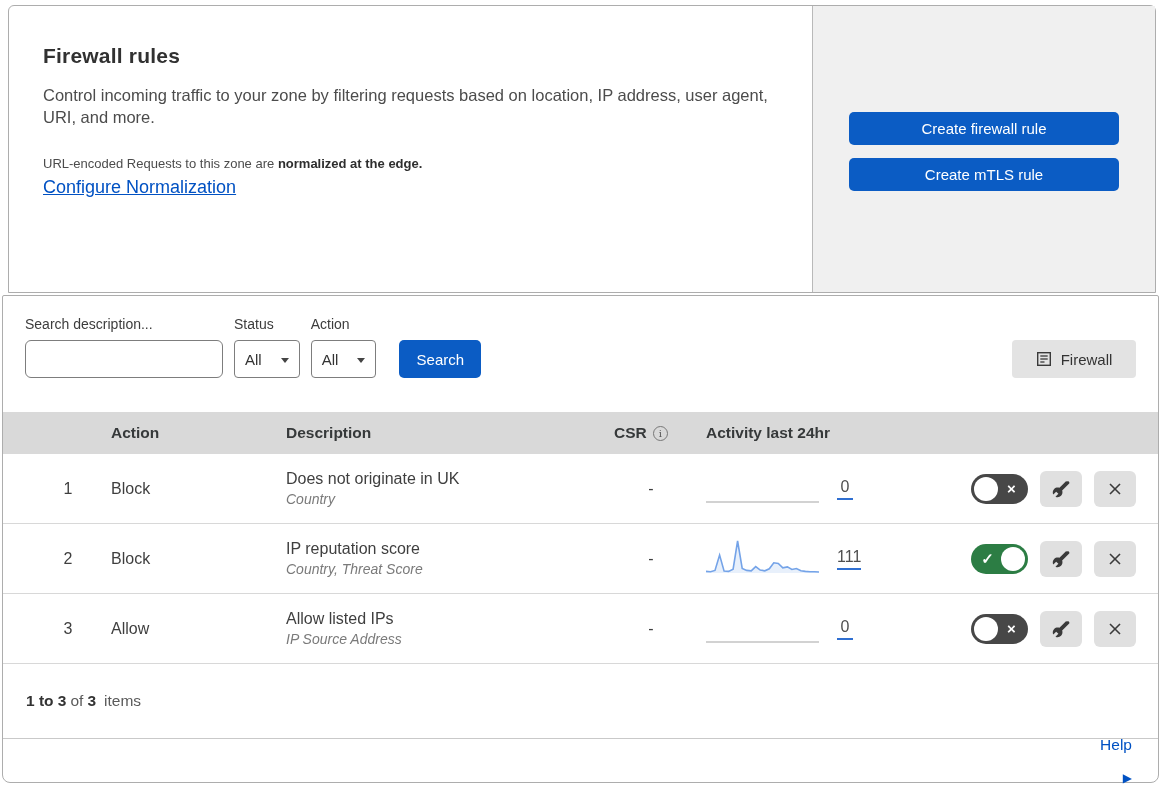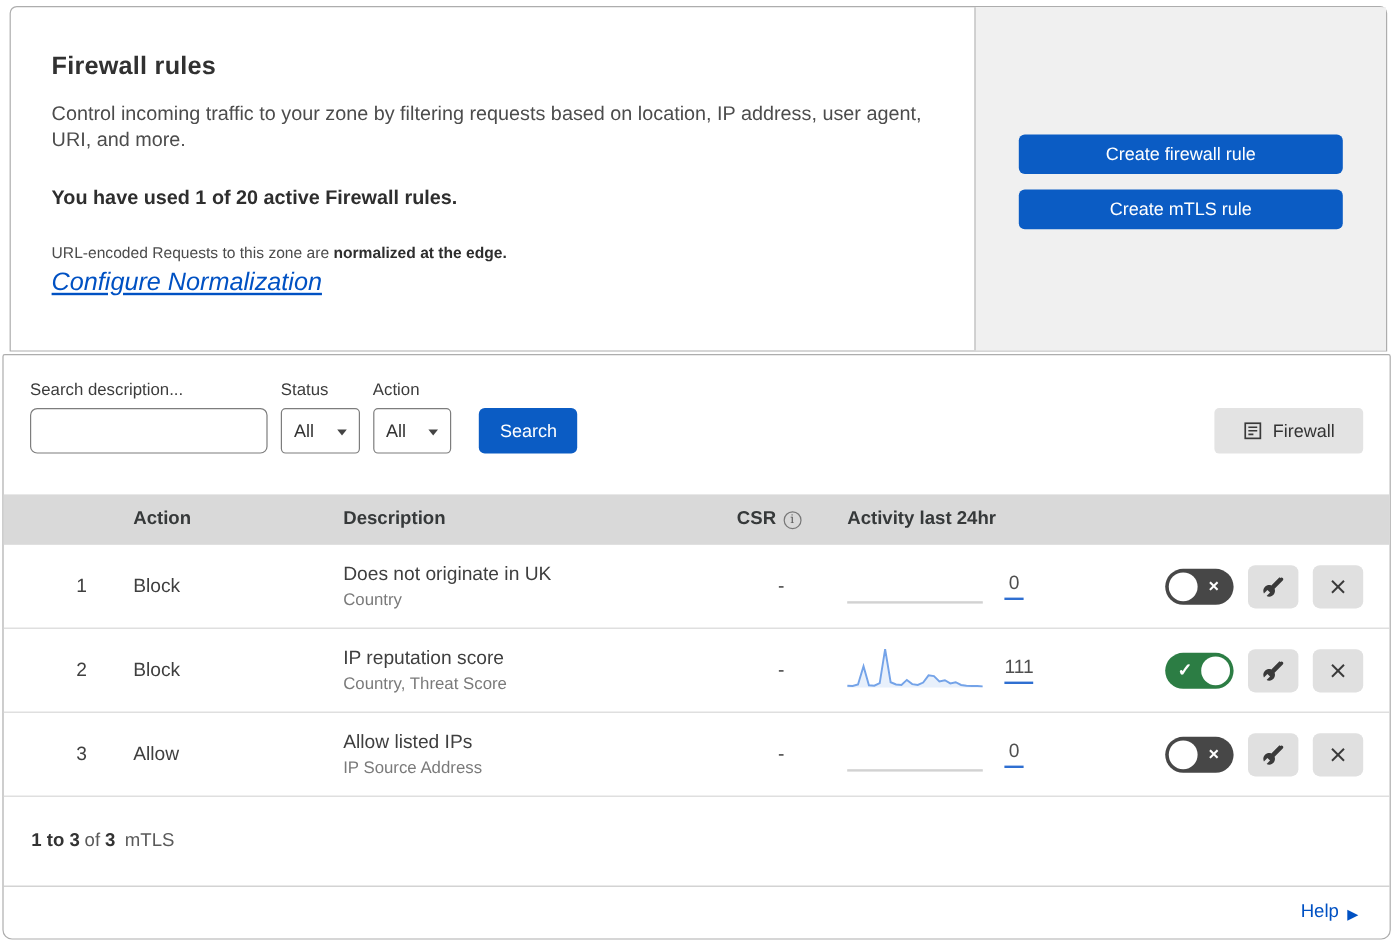--- a/index.html
+++ b/index.html
@@ -22,22 +22,22 @@
     flex:1; background:#f0f0f0; border-left:1px solid #b9b9b9;
     display:flex; flex-direction:column; align-items:center;
     padding-top:106px; gap:13px;
   }
   .page-title { font-size:21px; font-weight:700; color:#313131; letter-spacing:.2px; }
   .intro-desc { margin-top:16px; font-size:16.5px; line-height:22px; color:#4c4c4c; }
   .intro-usage { margin-top:28px; font-size:16.5px; font-weight:700; color:#2e2e2e; }
   .intro-norm { margin-top:28px; font-size:13px; color:#4c4c4c; }
   .intro-norm b { color:#2e2e2e; }
   .intro-link {
-    display:inline-block; margin-top:6px; font-size:21px;
-    color:var(--link-blue,#0051c3); text-decoration:underline; cursor:pointer;font-style:italic;
+    display:inline-block; margin-top:6px; font-size:18px;
+    color:var(--link-blue,#0051c3); text-decoration:underline; cursor:pointer;
   }
   .btn-primary {
     background:var(--accent-blue,#0b5cc4); color:#fff; border:none;
     border-radius:5px; font-size:15px; cursor:pointer;
     font-family:inherit;
   }
   .panel-btn { width:270px; height:33px; }
 
   .main-card {
     margin:2px 2px 0 2px;
@@ -84,21 +84,21 @@
     padding:0 22px;
   }
   .trow { height:70px; border-bottom:1px solid #d8d8d8; padding:0 22px; font-size:16px; color:#3f3f3f; }
   .col-idx { width:86px; text-align:center; }
   .col-action { width:175px; }
   .col-desc { width:310px; }
   .col-csr { width:110px; text-align:right; display:flex; align-items:center; justify-content:center; gap:6px; }
   .col-activity { width:230px; display:flex; align-items:center; }
   .col-controls { flex:1; display:flex; align-items:center; justify-content:flex-end; gap:12px; }
   .desc-main { font-size:16px; color:#3f3f3f; }
-  .desc-sub { font-size:14px; color:#7a7a7a; margin-top:3px; }
+  .desc-sub { font-size:14px; color:#7a7a7a; margin-top:3px;font-style:italic; }
   .info-icon {
     width:15px; height:15px; border:1px solid #777; border-radius:50%;
     font-size:10px; font-weight:400; color:#555; display:inline-flex;
     align-items:center; justify-content:center; font-family:"DejaVu Serif",serif;
   }
   .spark { width:113px; height:42px; position:relative; margin-right:18px; }
   .spark.flat::after {
     content:""; position:absolute; left:0; right:0; bottom:7px;
     border-bottom:2px solid #d2d2d2;
   }
@@ -124,32 +124,31 @@
     font-size:15.5px; color:#5a5a5a; border-bottom:1px solid #c9c9c9;
   }
   .table-footer b { color:#333; margin:0 4px; }
   .table-footer b:first-child { margin-left:1px; }
   .help-row {
     height:42px; display:flex; align-items:center; justify-content:flex-end;
     padding-right:26px;
   }
   .help-link {
     color:var(--link-blue,#0051c3); font-size:15.5px; cursor:pointer;
-    display:inline-flex; align-items:flex-end; gap:7px; text-decoration:none;
+    display:inline-flex; align-items:flex-end; gap:17px; text-decoration:none;flex-direction:column;
   }
   .help-arrow { font-size:12px; }
 </style>
 </head>
 <body style="--accent-blue: #0b5cc4; --link-blue: #0051c3; --toggle-on: #2c7d44; --toggle-off: #474747; --header-gray: #d9d9d9;">
 
 <div class="top-card">
   <div class="intro-left">
     <h1 class="page-title">Firewall rules</h1>
     <p class="intro-desc">Control incoming traffic to your zone by filtering requests based on location, IP address, user agent, URI, and more.</p>
-    <p class="intro-usage">You have used 1 of 20 active Firewall rules.</p>
     <p class="intro-norm">
       <span>URL-encoded Requests to this zone are</span>
       <b>normalized at the edge.</b>
     </p>
     <a class="intro-link">Configure Normalization</a>
   </div>
   <div class="intro-right">
     <button class="btn-primary panel-btn">Create firewall rule</button>
     <button class="btn-primary panel-btn">Create mTLS rule</button>
   </div>
@@ -300,21 +299,21 @@
             <line x1="14" y1="4" x2="4" y2="14" stroke="#3a3a3a" stroke-width="1.6"></line>
           </svg>
       </button>
     </div>
   </div>
 
   <div class="table-footer">
     <b>1 to 3</b>
     <span>of</span>
     <b>3</b>
-    <span style="margin-left:4px;">mTLS</span>
+    <span style="margin-left:4px;">items</span>
   </div>
 
   <div class="help-row">
     <a class="help-link">
       <span>Help</span>
       <span class="help-arrow">▶</span>
     </a>
   </div>
 </div>
 

